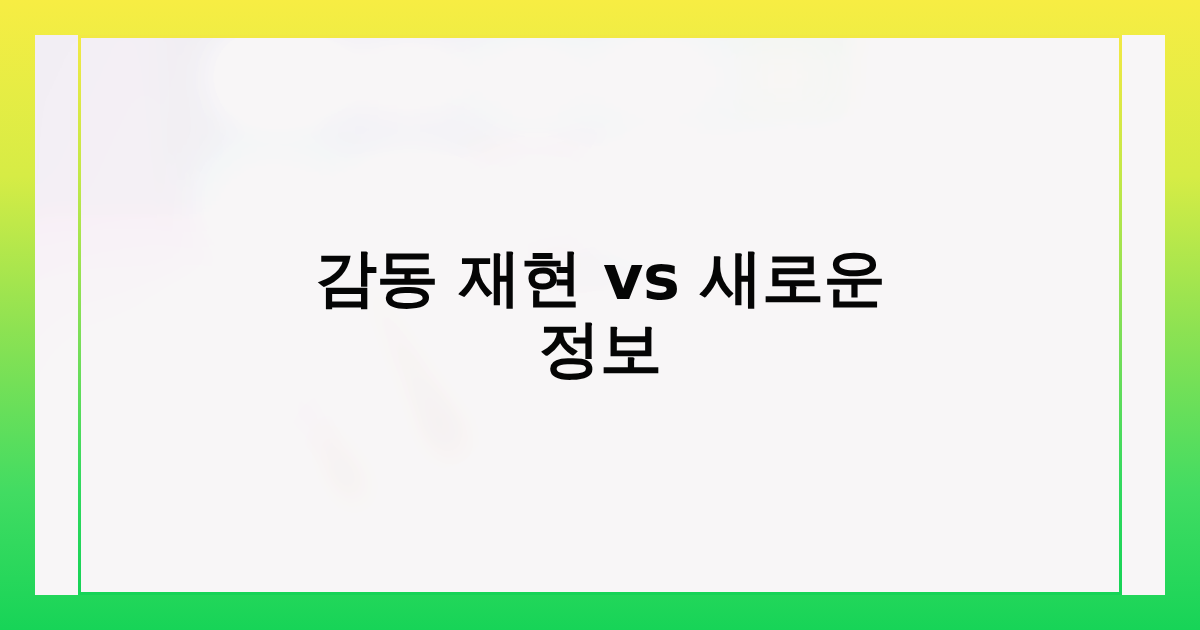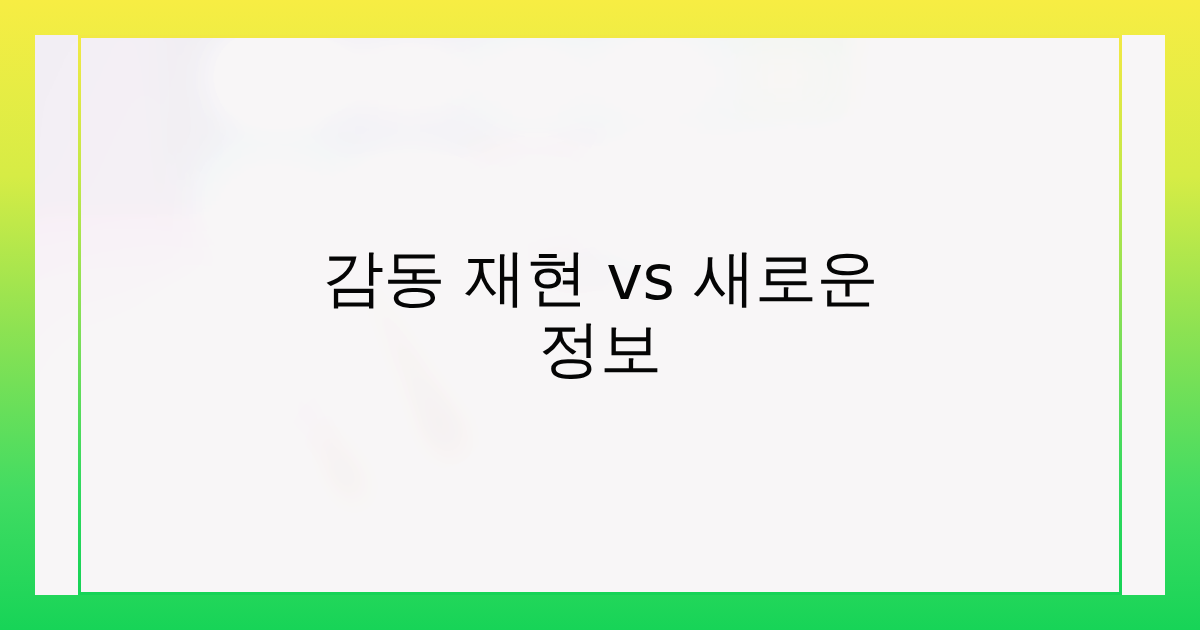--- a/index.html
+++ b/index.html
@@ -200,21 +200,21 @@
     left: 0;
     right: 0;
     top: 243px;
     text-align: center;
     padding: 0 150px;
     box-sizing: border-box;
   }
   .title {
     margin: 0;
     font-family: "DejaVu Sans", "Liberation Sans", sans-serif;
-    font-weight: 400;
+    font-weight: 700;
     font-size: 62px;
     line-height: 1.14;
     letter-spacing: -0.5px;
     color: #050505;
     word-break: keep-all;
     text-align: center;
   }
 </style>
 </head>
 <body>

